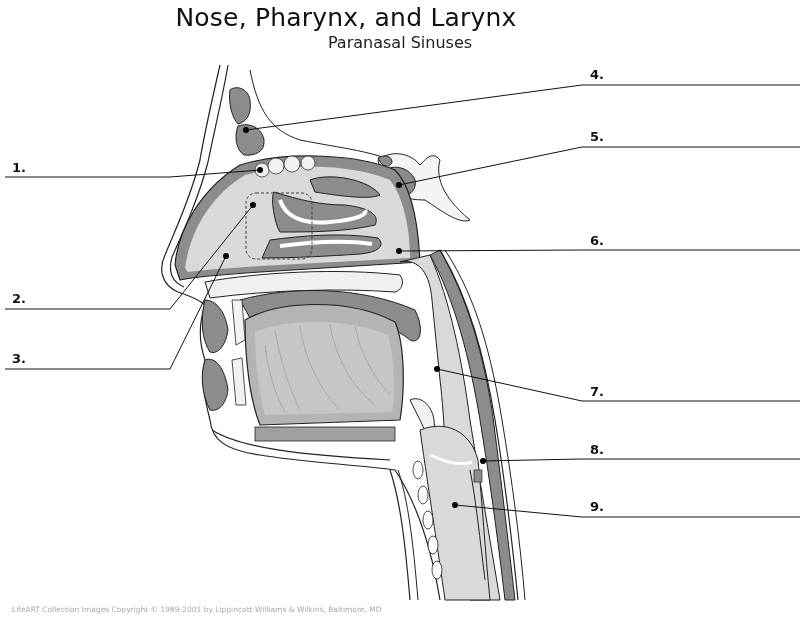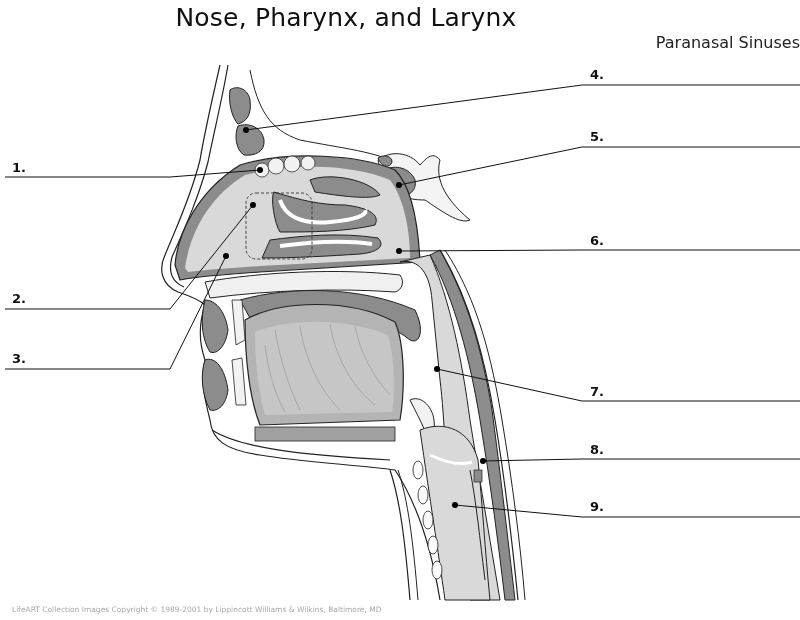--- a/index.html
+++ b/index.html
@@ -1,18 +1,18 @@
 <!DOCTYPE html>
 <html><head>
 <meta charset="utf-8">
 <style>
   html, body { margin: 0; padding: 0; background: #ffffff; }
   body { width: 800px; height: 620px; position: relative; overflow: hidden; font-family: "DejaVu Sans", sans-serif; }
   .title { position: absolute; left: 0; width: 692px; top: 3px; text-align: center; font-size: 25px; color: #111; letter-spacing: 0.2px; }
-  .subtitle { position: absolute; left: 0; width: 800px; top: 33px; text-align: right; font-size: 16px; color: #222; }
+  .subtitle { position: absolute; left: 0; width: 800px; top: 33px; text-align: center; font-size: 16px; color: #222; }
   .copyright { position: absolute; left: 0; width: 800px; top: 605px; text-align: left; font-size: 7.5px; color: #a8a8a8; padding-left: 12px; }
   .lbl { position: absolute; font-size: 13px; font-weight: bold; color: #111; }
   svg.art { position: absolute; left: 0; top: 0; }
 </style>
 </head>
 <body>
 
 <div class="title">Nose, Pharynx, and Larynx</div>
 <div class="subtitle">Paranasal Sinuses</div>
 

